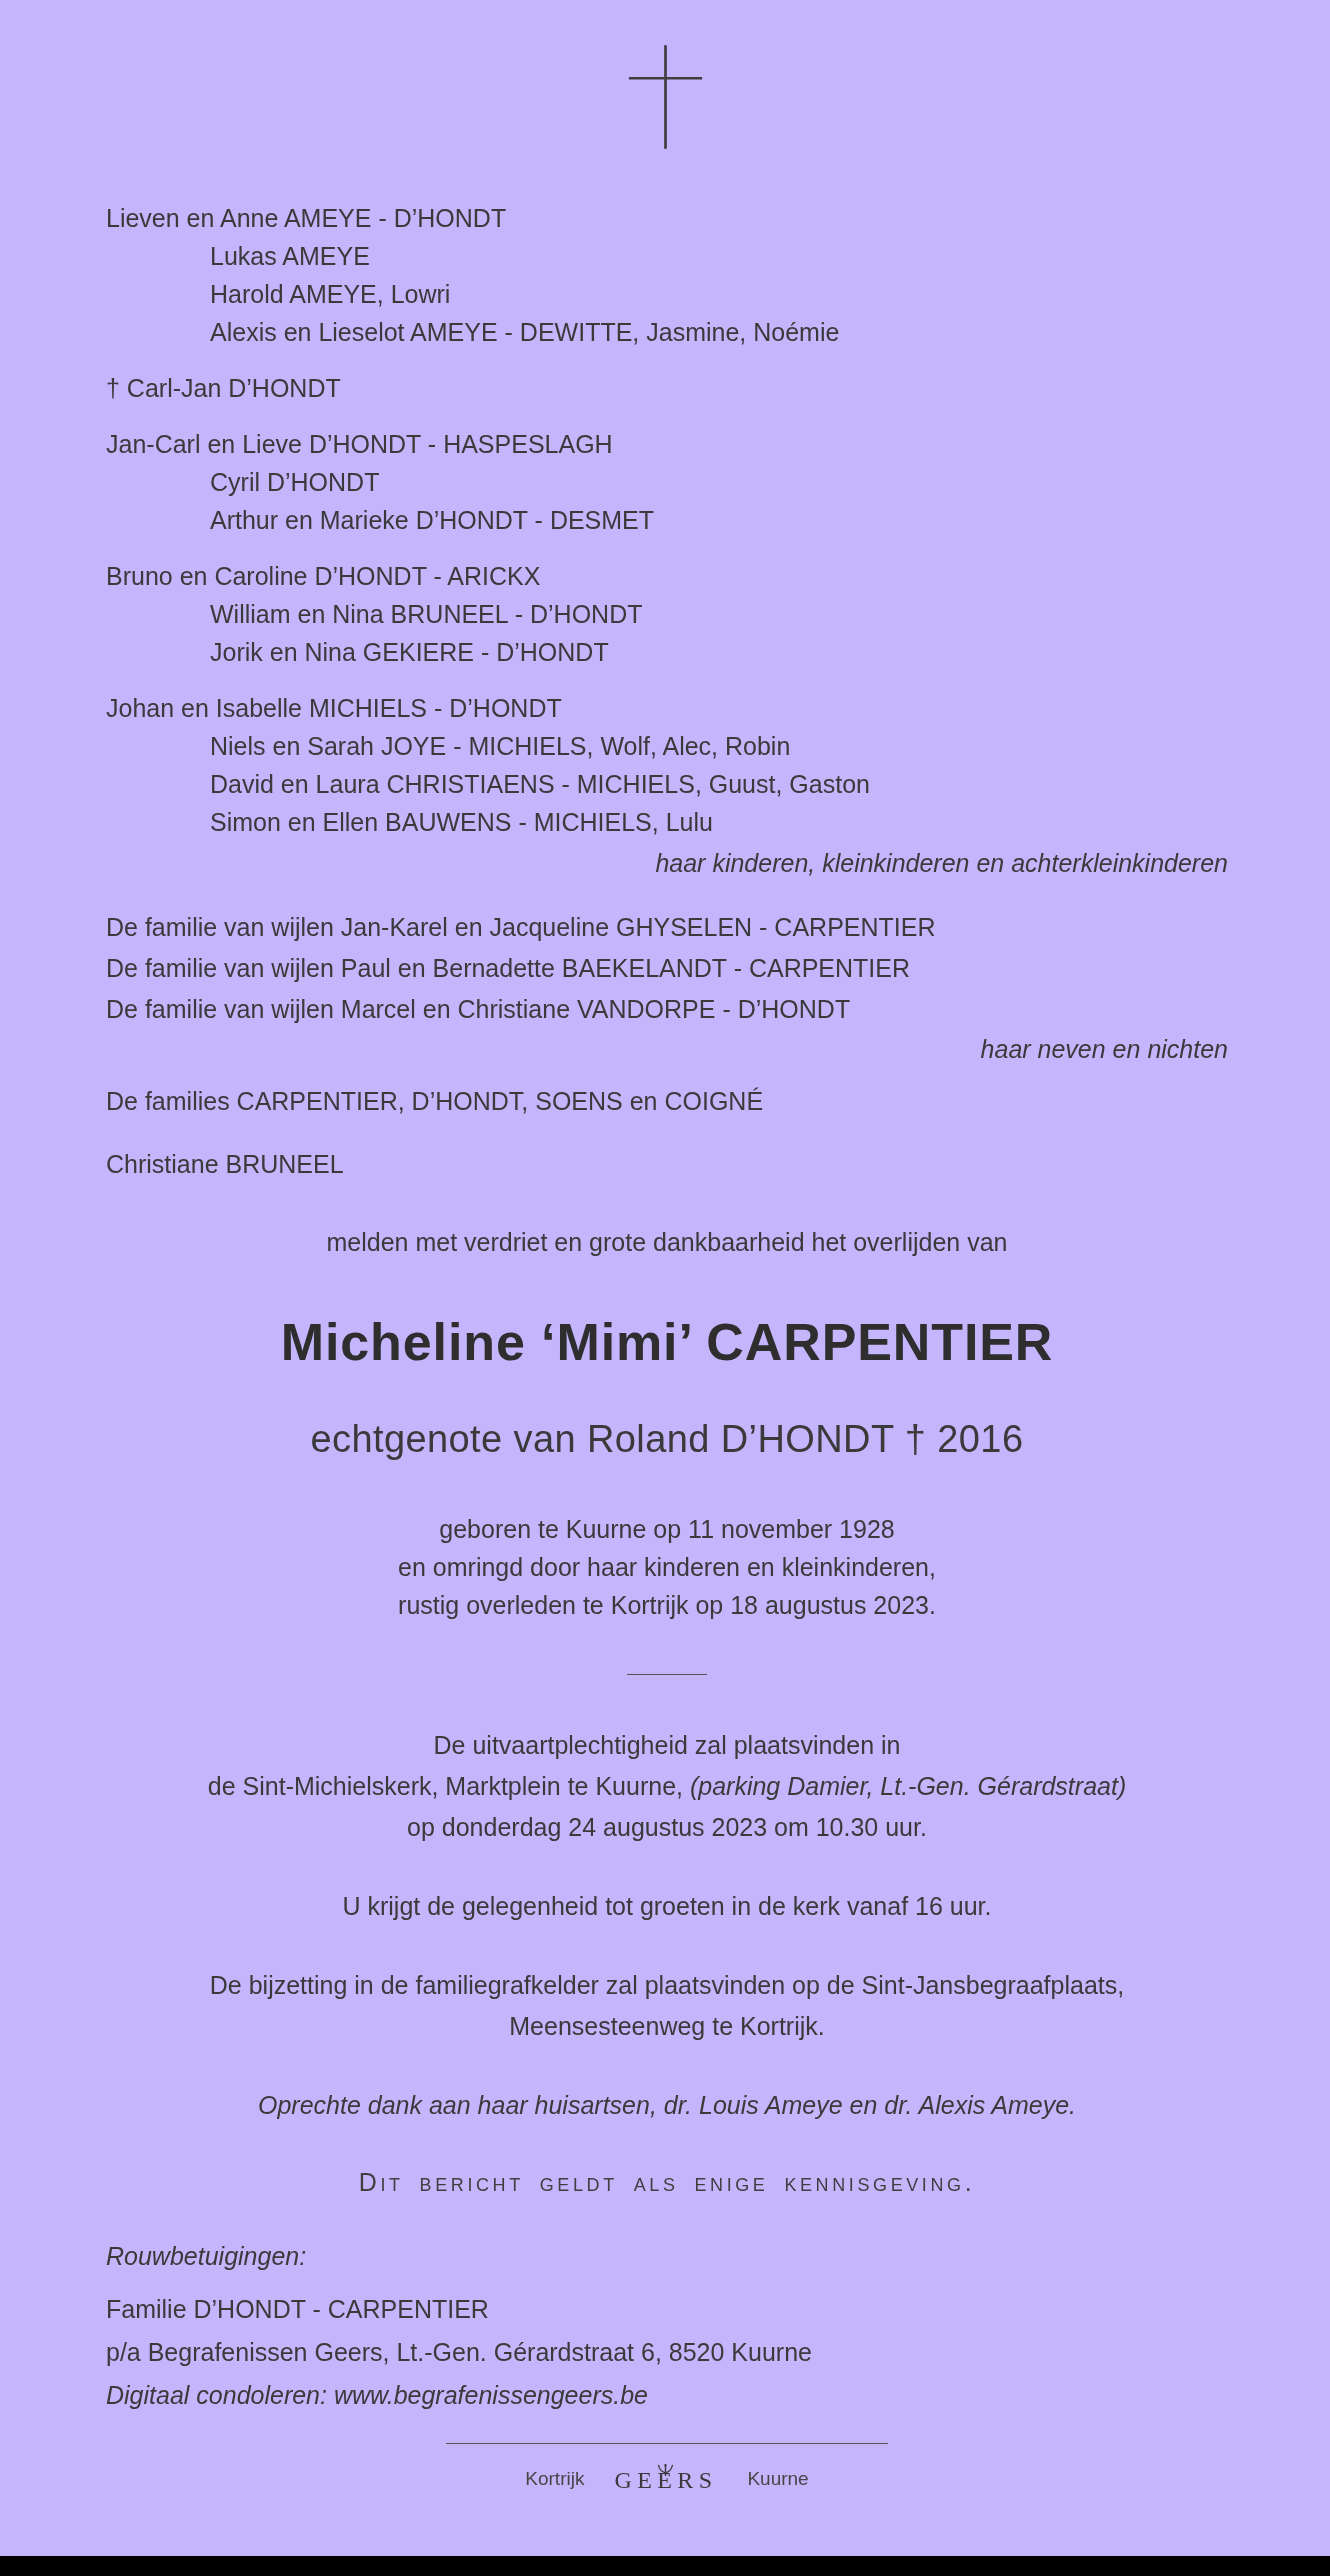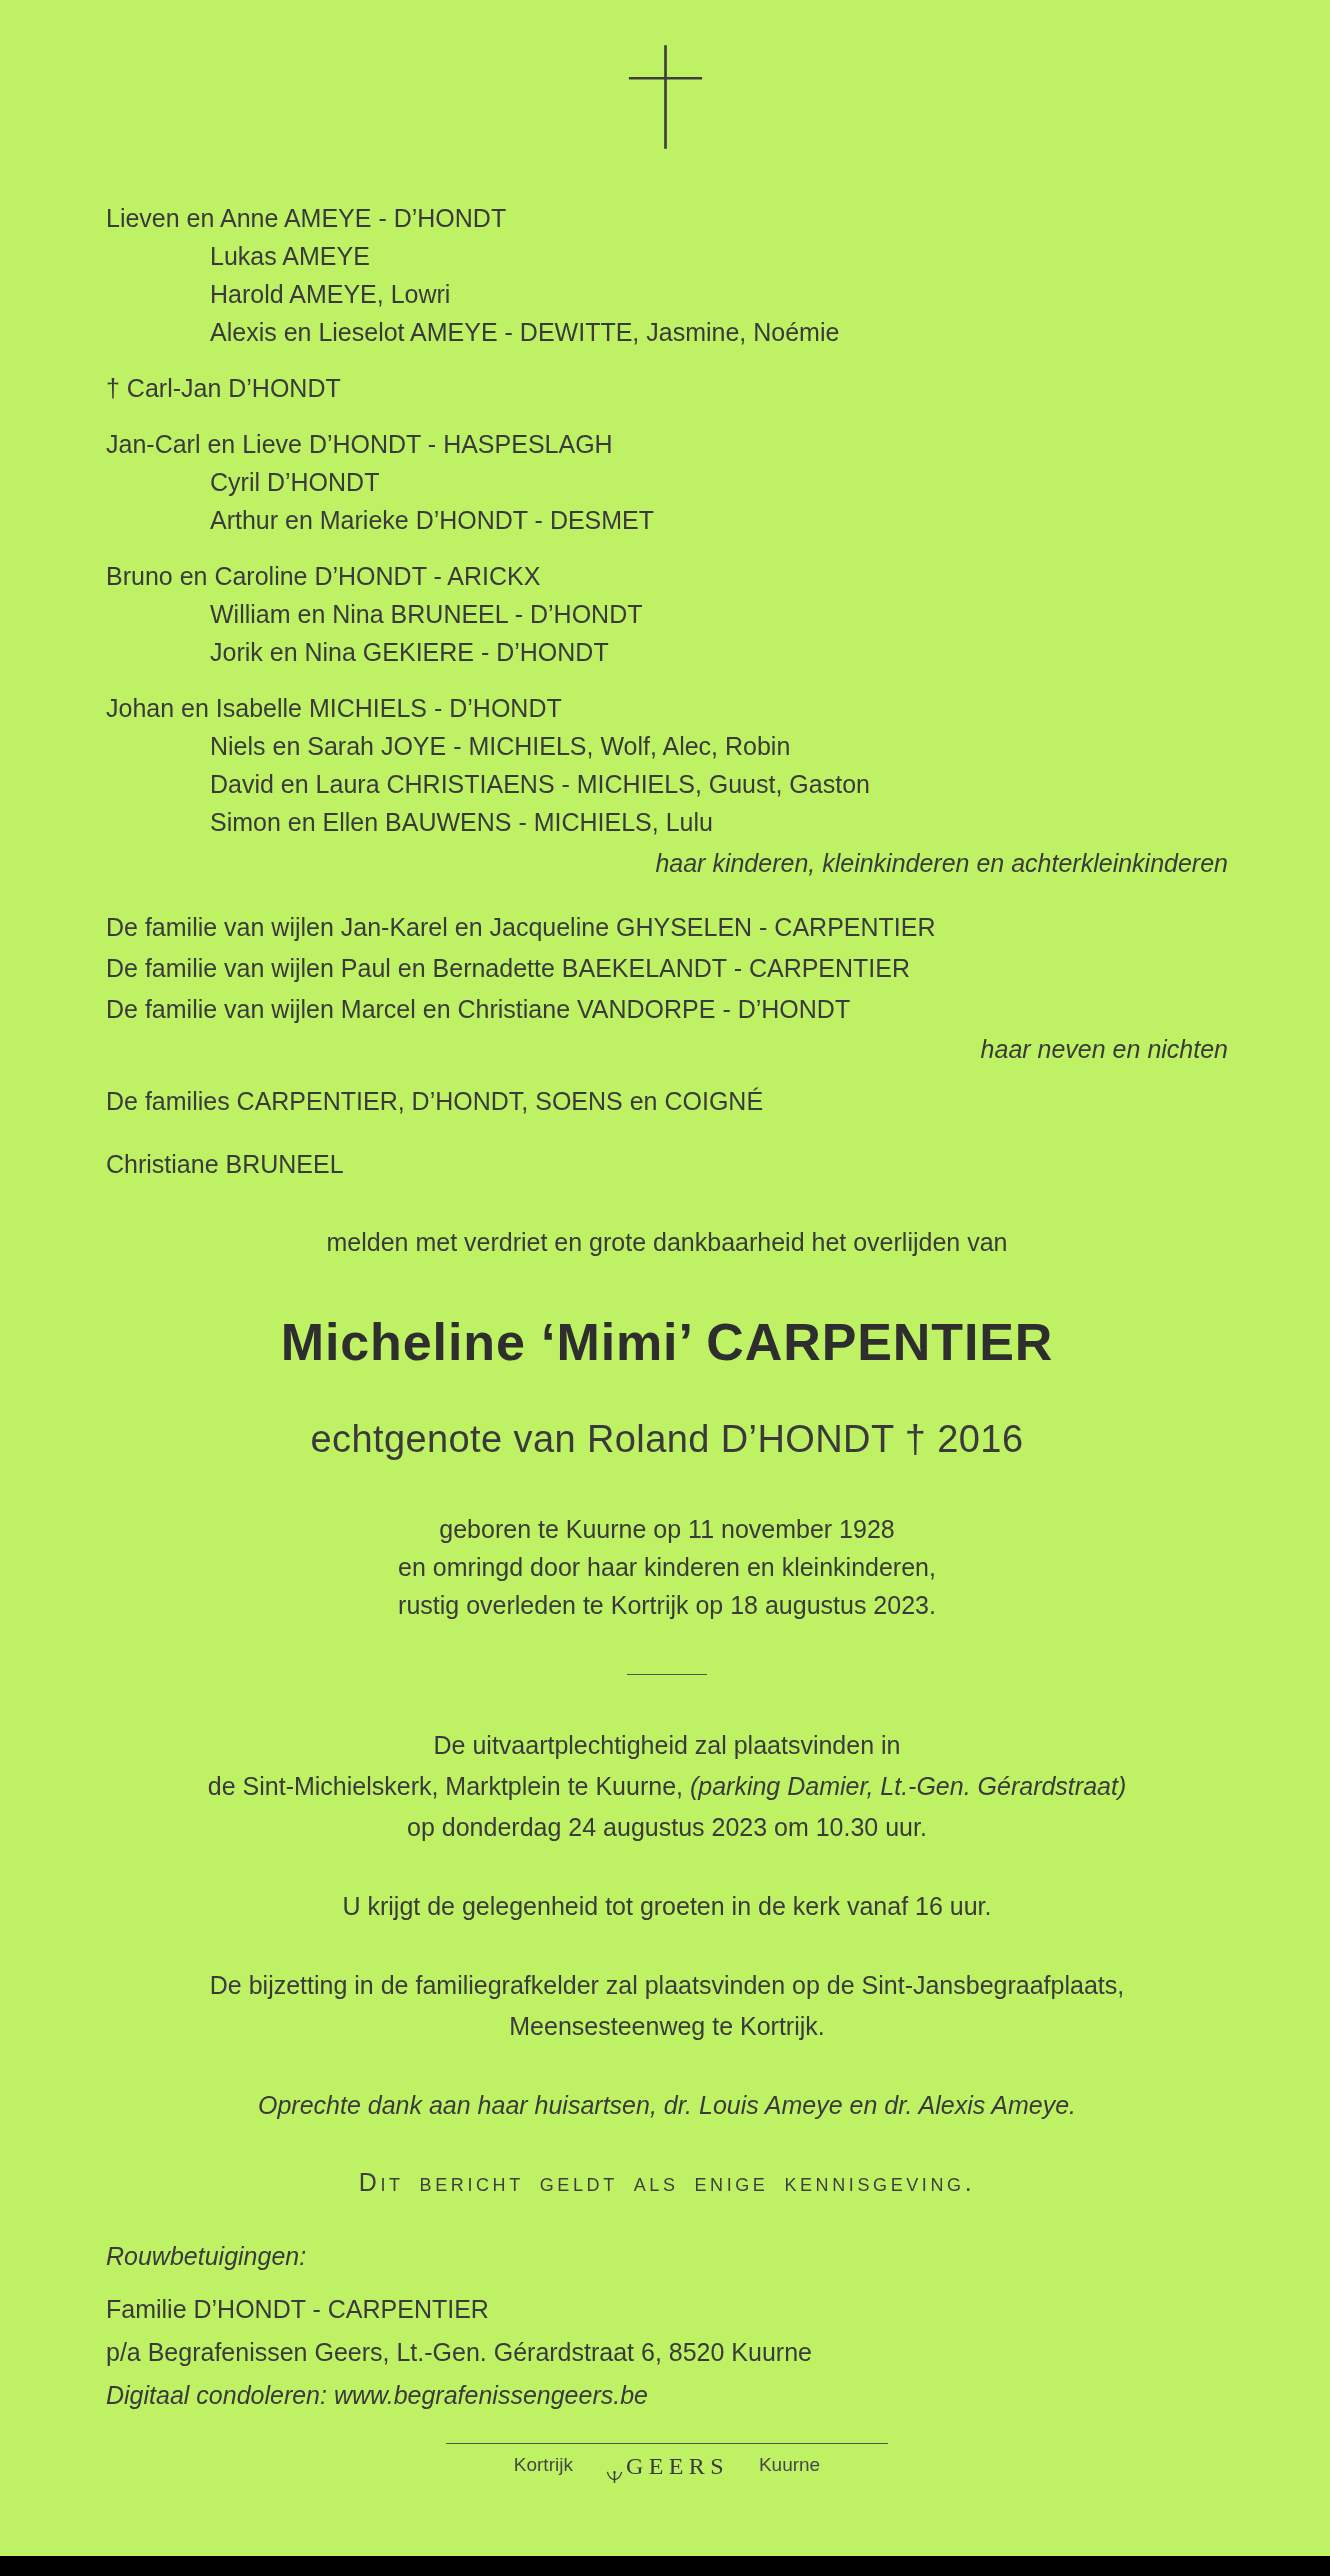--- a/index.html
+++ b/index.html
@@ -1,20 +1,20 @@
 <!DOCTYPE html>
 <html lang="nl" style="font-size:14.3px"><head>
 <meta charset="utf-8">
 <style>
   html,body { margin:0; padding:0; background:#e9e9e9; }
   .page {
     position:relative;
     width:1330px; height:2576px;
     margin:0 auto;
-    background:#bef264;
+    background:#c4b5fd;
     color:#3a3a3a;
     font-family:"Liberation Sans", sans-serif;
     font-size:25px;
     overflow:hidden;
   }
   .content { padding:0 102px 0 106px; }
 
   .cross-wrap { padding-top:45px; text-align:center; }
   .cross-wrap svg { display:block; margin:0 auto; }
 
@@ -70,21 +70,21 @@
   .condolences .addr { margin-top:5.4px; line-height:38px; }
   .condolences .digital { margin-top:4.5px; line-height:38px; font-style:italic; }
 
   .sig-line { width:442px; border-top:1.8px solid #555; margin:29.5px auto 0; }
 
   .footer-brand {
     margin-top:9px;
     display:flex; justify-content:center; align-items:flex-end; gap:30px;
   }
   .footer-brand .city { font-size:19px; line-height:21.5px; color:#474747; padding-bottom:4.5px; }
-  .brand-block { display:flex; flex-direction:row; align-items:center; }
+  .brand-block { display:flex; flex-direction:column; align-items:center; }
   .brand-block .ornament { height:12.5px; margin-bottom:0.9px; }
   .brand-block .brand {
     font-family:"Liberation Serif", serif;
     font-size:24px; letter-spacing:5.4px; line-height:27px; color:#3a3a3a;
   }
 
   .bottom-bar { position:absolute; left:0; right:0; bottom:0; height:19.7px; background:#000; }
 </style>
 </head>
 <body>

